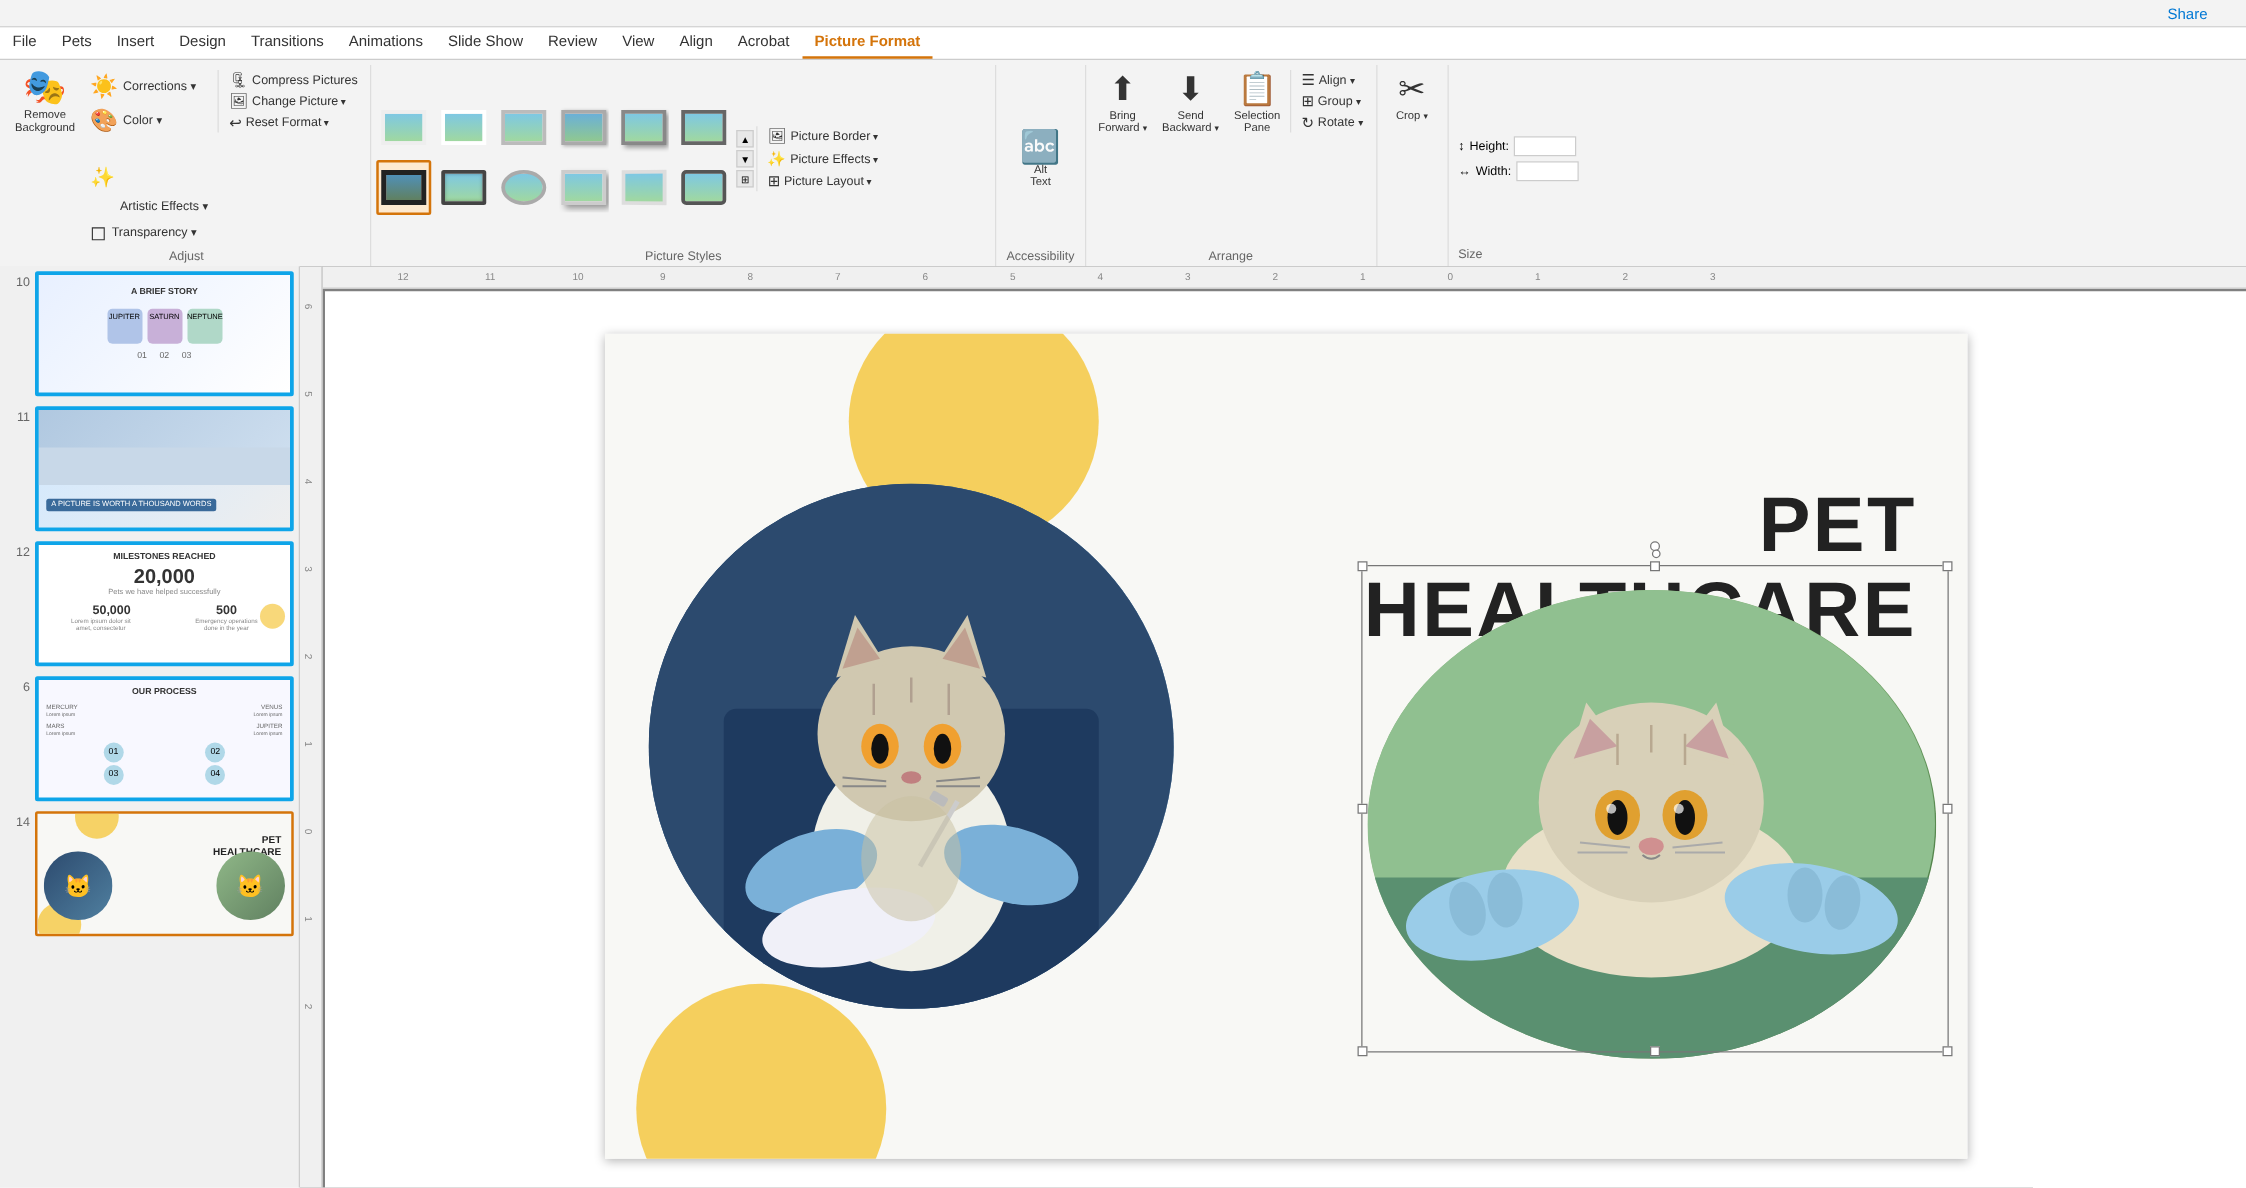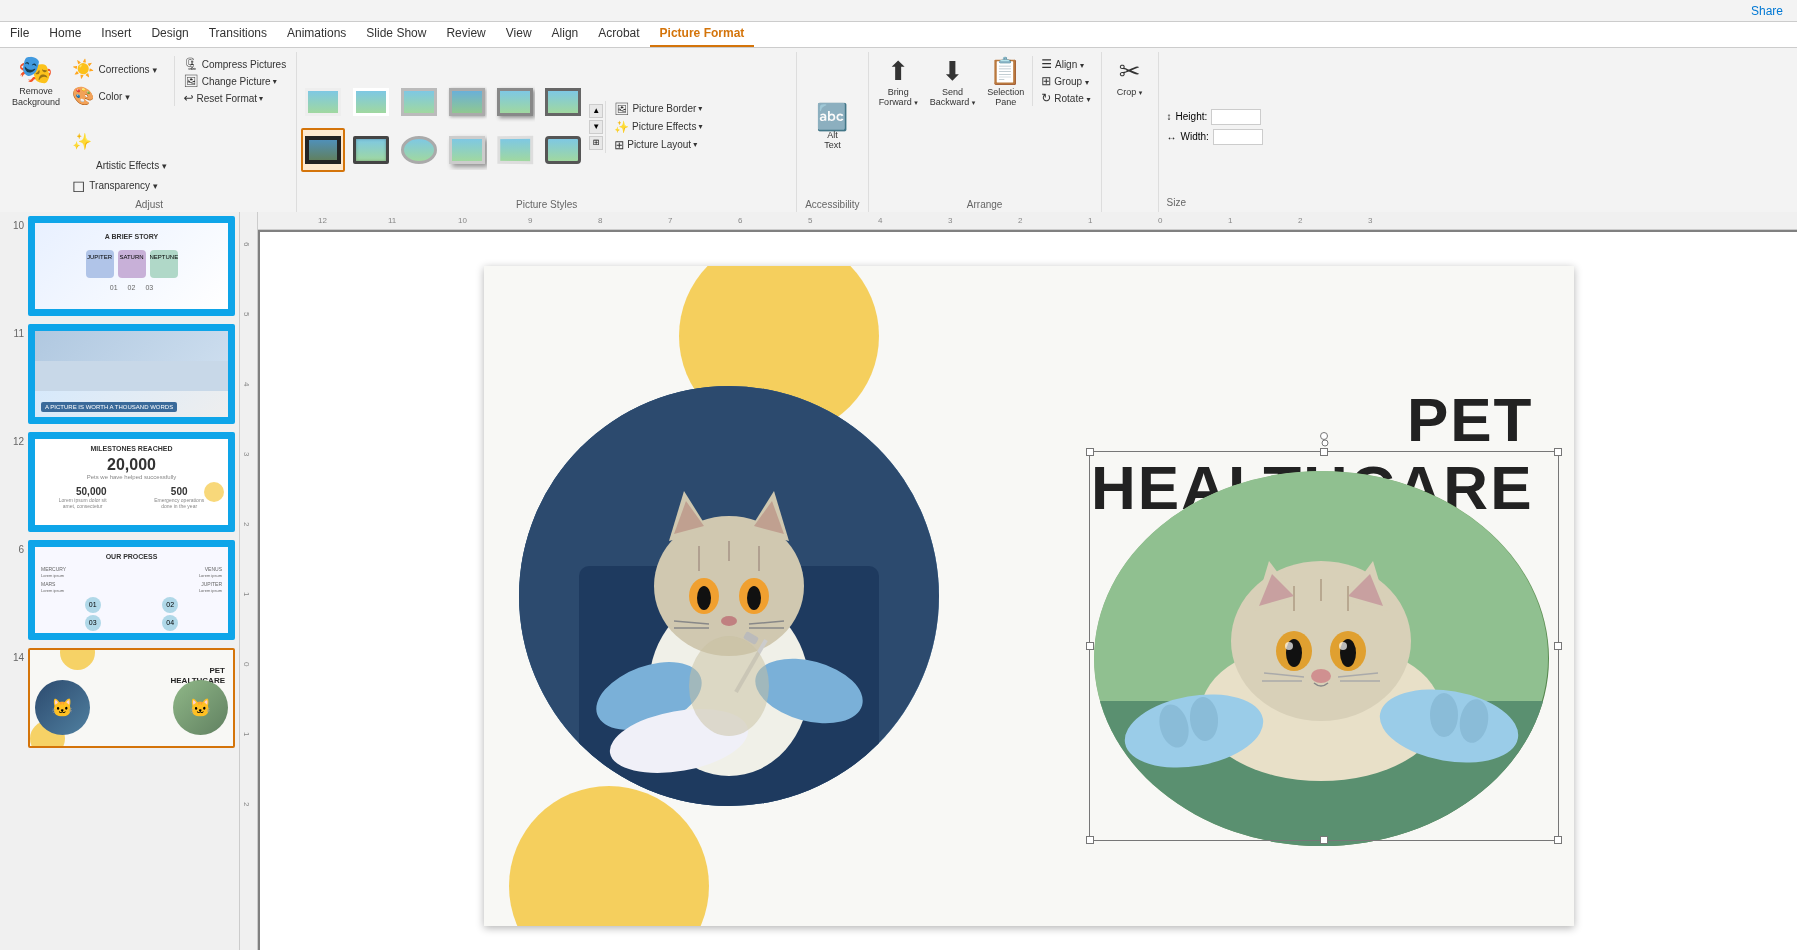--- a/index.html
+++ b/index.html
@@ -168,21 +168,21 @@
       min-width: 20px;
       text-align: right;
       margin-right: 4px;
       margin-top: 4px;
     }
 
     .slide-thumb {
       flex: 1;
       height: 100px;
       background: #fff;
-      border: 7px solid #0ea5e9;
+      border: 3px solid #0ea5e9;
       border-radius: 2px;
       overflow: hidden;
       position: relative;
     }
 
     .slide-thumb.active { border: 2px solid #d4740a; }
 
     
     .canvas-area {
       flex: 1;
@@ -385,26 +385,26 @@
       height: 16px;
       border: 1px solid #ccc;
       font-size: 10px;
       padding: 0 2px;
     }
   </style>
 </head>
 <body>
 
 <div class="title-bar">
-  <span style="color:#0078d4; cursor:pointer; font-size:12px; margin-right:4px;">Share</span>
+  <span style="color:#0078d4; cursor:pointer; font-size:12px; margin-right:21px;">Share</span>
 </div>
 
 <div class="ribbon-tabs">
   <div class="ribbon-tab">File</div>
-  <div class="ribbon-tab">Home</div>
+  <div class="ribbon-tab">Pets</div>
   <div class="ribbon-tab">Insert</div>
   <div class="ribbon-tab">Design</div>
   <div class="ribbon-tab">Transitions</div>
   <div class="ribbon-tab">Animations</div>
   <div class="ribbon-tab">Slide Show</div>
   <div class="ribbon-tab">Review</div>
   <div class="ribbon-tab">View</div>
   <div class="ribbon-tab">Align</div>
   <div class="ribbon-tab">Acrobat</div>
   <div class="ribbon-tab active" style="color:#d4740a; border-bottom:2px solid #d4740a;">Picture Format</div>

